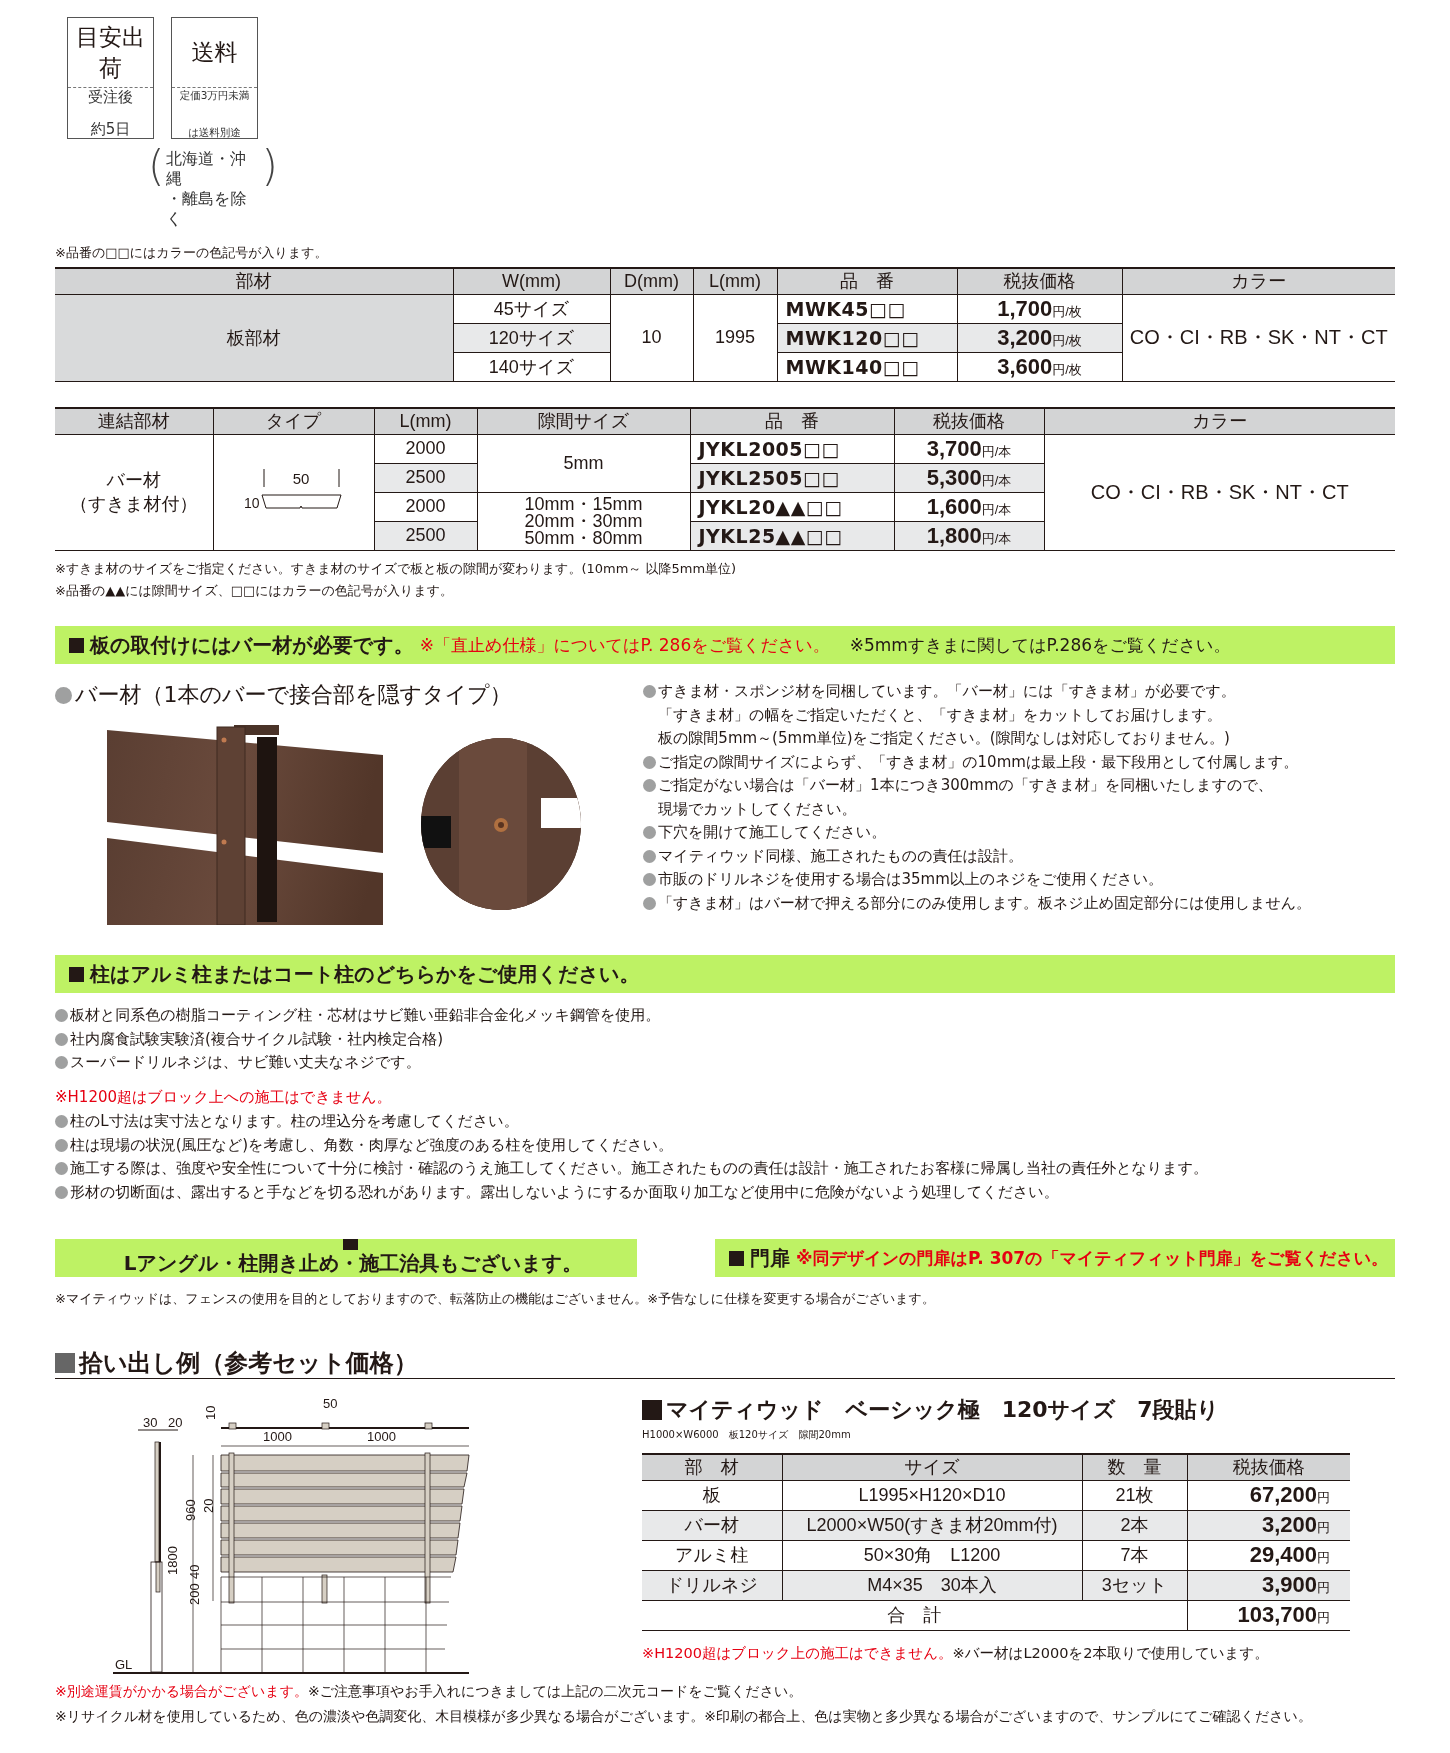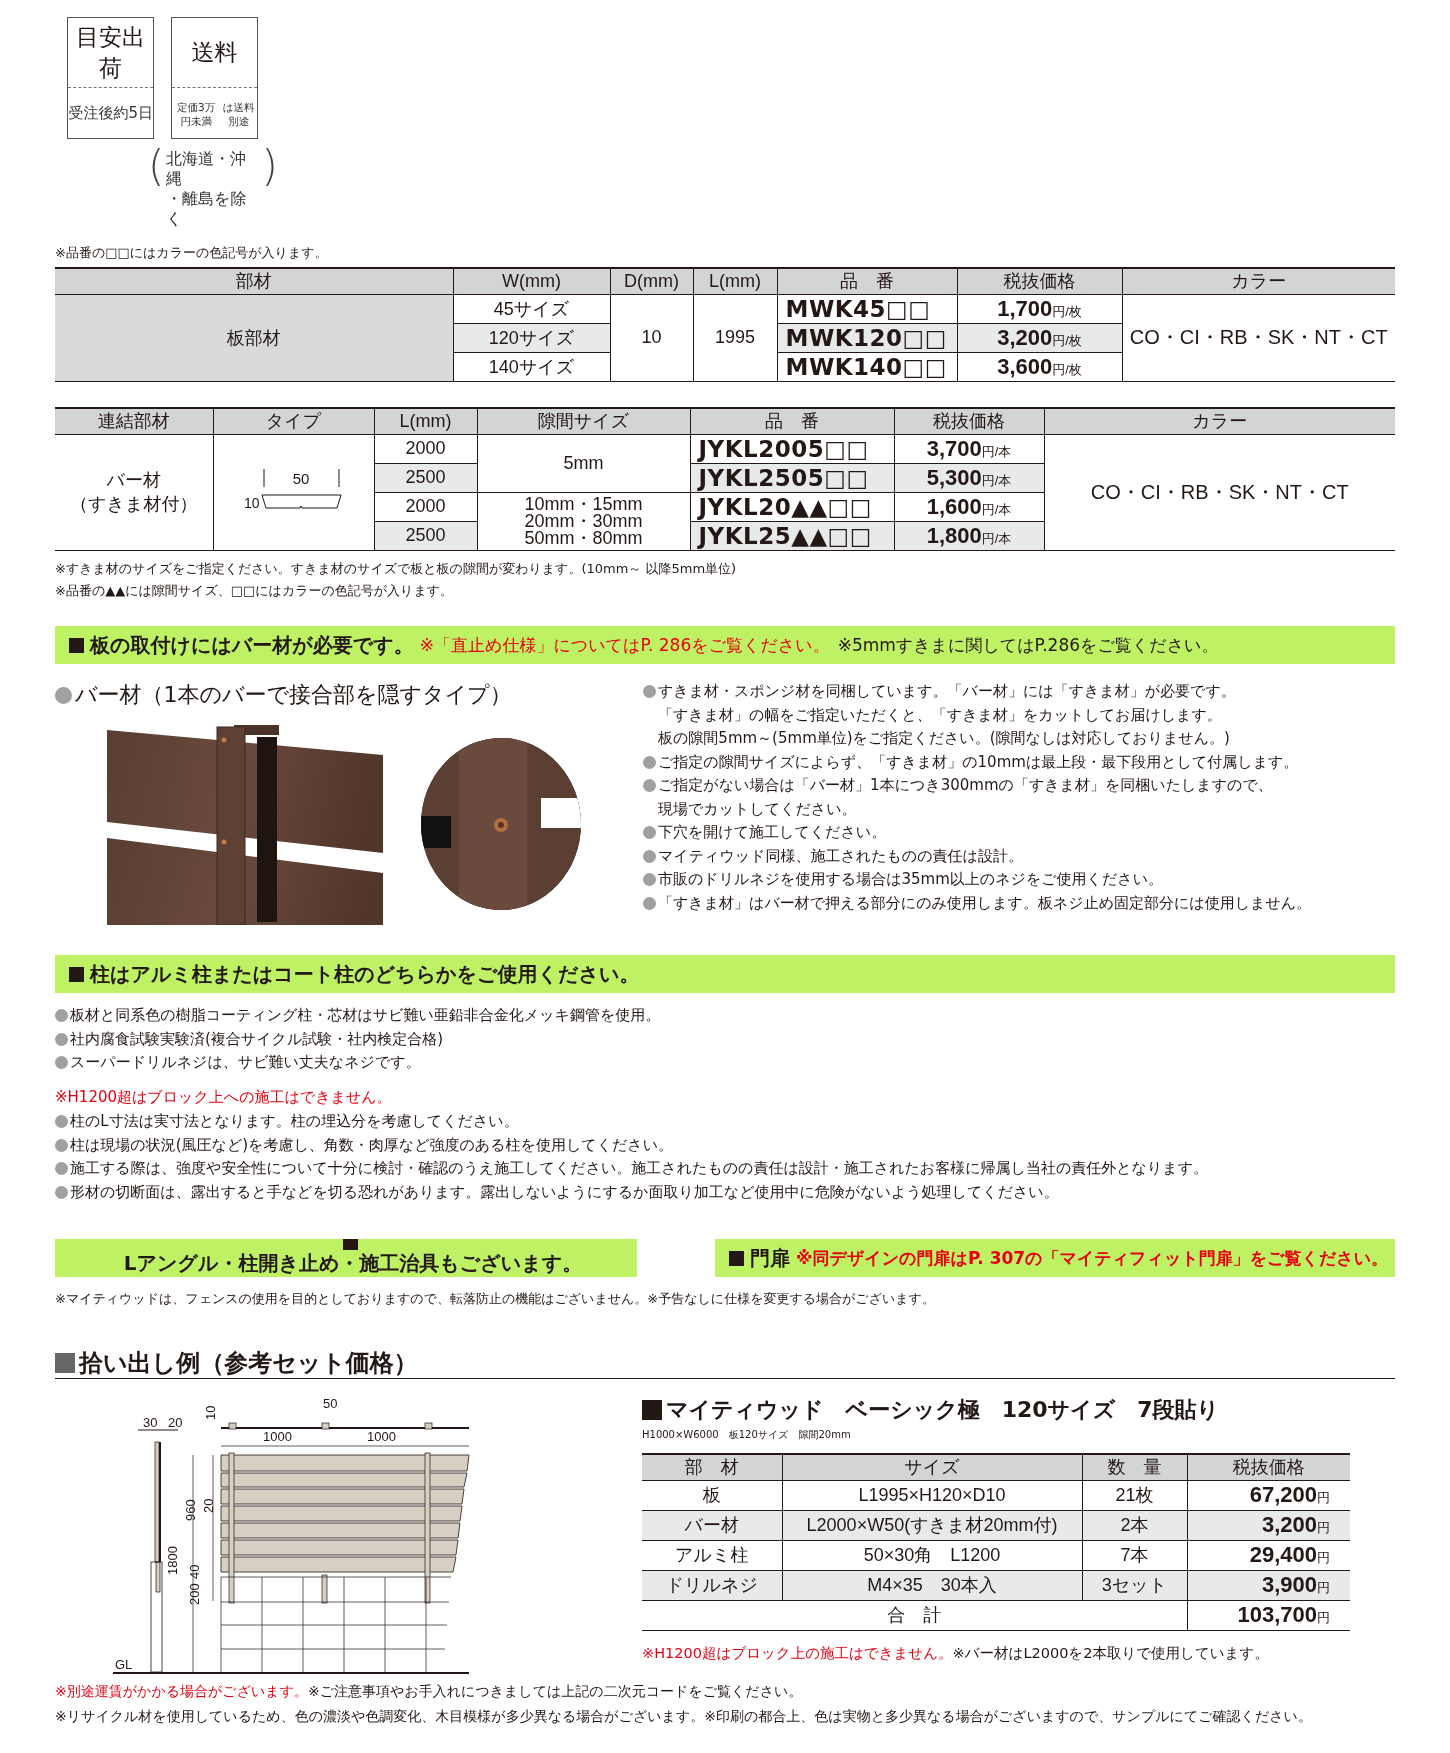--- a/index.html
+++ b/index.html
@@ -3,47 +3,47 @@
 <meta charset="utf-8">
 <style>
   * { box-sizing: border-box; margin: 0; padding: 0; }
   html, body { width: 1450px; height: 1753px; background: #fff; overflow: hidden; }
   body { font-family: "DejaVu Sans", "Liberation Sans", sans-serif; color: #231815; position: relative; }
   .abs { position: absolute; }
 
   
   .infobox { position: absolute; top: 17px; width: 87px; height: 122px; border: 1px solid #555; text-align: center; }
   .infobox .top { height: 70px; border-bottom: 1px dashed #777; display: flex; align-items: center; justify-content: center; font-size: 23px; }
-  .infobox .bot { height: 51px; display: flex; flex-direction: row; align-items: center; justify-content: flex-end; font-size: 15px; line-height: 19px; color: #333; }
+  .infobox .bot { height: 51px; display: flex; flex-direction: column; align-items: center; justify-content: space-between; font-size: 15px; line-height: 19px; color: #333; }
   .infobox .bot.small { font-size: 10.5px; line-height: 14px; }
   .paren-note { position: absolute; left: 148px; top: 147px; width: 130px; height: 48px; font-size: 16px; line-height: 20px; color: #333; }
   .paren-note .lp, .paren-note .rp { position: absolute; top: -4px; font-size: 42px; line-height: 48px; font-weight: 100; color: #444; }
   .paren-note .lp { left: 0; } .paren-note .rp { right: 0; }
   .paren-note .inner { position: absolute; left: 18px; right: 18px; top: 2px; text-align: left; }
 
   .note { position: absolute; font-size: 13px; color: #231815; white-space: nowrap; }
   .red { color: #e60012; }
 
   table { border-collapse: collapse; position: absolute; font-family: "Liberation Sans", sans-serif; }
   table td, table th { border: 1px solid #231815; text-align: center; vertical-align: middle; font-weight: normal; white-space: nowrap; }
   table th { background: #d3d4d5; font-size: 18px; height: 26px; }
   table tr:first-child th { border-top: 2px solid #231815; }
   .t-gray { background: #d9dadb; }
   .t-lgray { background: #e8e9ea; }
-  .pn { font-family: "DejaVu Sans", sans-serif; font-weight: bold; font-size: 23px; letter-spacing: 0.5px; text-align: left !important; padding-left: 8px; margin-left: 36px; }
+  .pn { font-family: "DejaVu Sans", sans-serif; font-weight: bold; font-size: 19px; letter-spacing: 0.5px; text-align: left !important; padding-left: 8px; margin-left: 36px; }
   .price { font-family: "Liberation Sans", sans-serif; font-weight: bold; font-size: 22px; }
   .price small { font-weight: normal; font-size: 13px; }
   .cell-n { font-size: 18px; }
   table.noside td:first-child, table.noside th:first-child { border-left: none; }
   table.noside td:last-child, table.noside th:last-child { border-right: none; }
 
   .secbar { position: absolute; background: #bef264; font-size: 20px; font-weight: bold; display: flex; align-items: center; padding-left: 14px; white-space: nowrap; }
   .secbar .sq { display: inline-block; width: 15px; height: 15px; background: #231815; margin-right: 6px; }
   .secbar .rednote { color: #e60012; font-weight: normal; font-size: 17px; margin-left: 6px; }
-  .secbar .blknote { color: #231815; font-weight: normal; font-size: 17px; margin-left: 8px; }
+  .secbar .blknote { color: #231815; font-weight: normal; font-size: 17px; margin-left: 20px; }
 
   .bullets { position: absolute; font-size: 15px; line-height: 23.5px; white-space: nowrap; }
   .bullets .b { display: flex; align-items: center; }
   .bullets .dot { display: inline-block; width: 13px; height: 13px; border-radius: 50%; background: #9fa0a0; margin-right: 2px; flex: none; }
   .bullets .cont { padding-left: 15px; }
 
   .subhead { position: absolute; font-size: 22px; color: #231815; white-space: nowrap; display: flex; align-items: center; }
   .subhead .dot { display: inline-block; width: 17px; height: 17px; border-radius: 50%; background: #9fa0a0; margin-right: 3px; }
 
   .photo { position: absolute; background: #5b3f33; overflow: hidden; }

